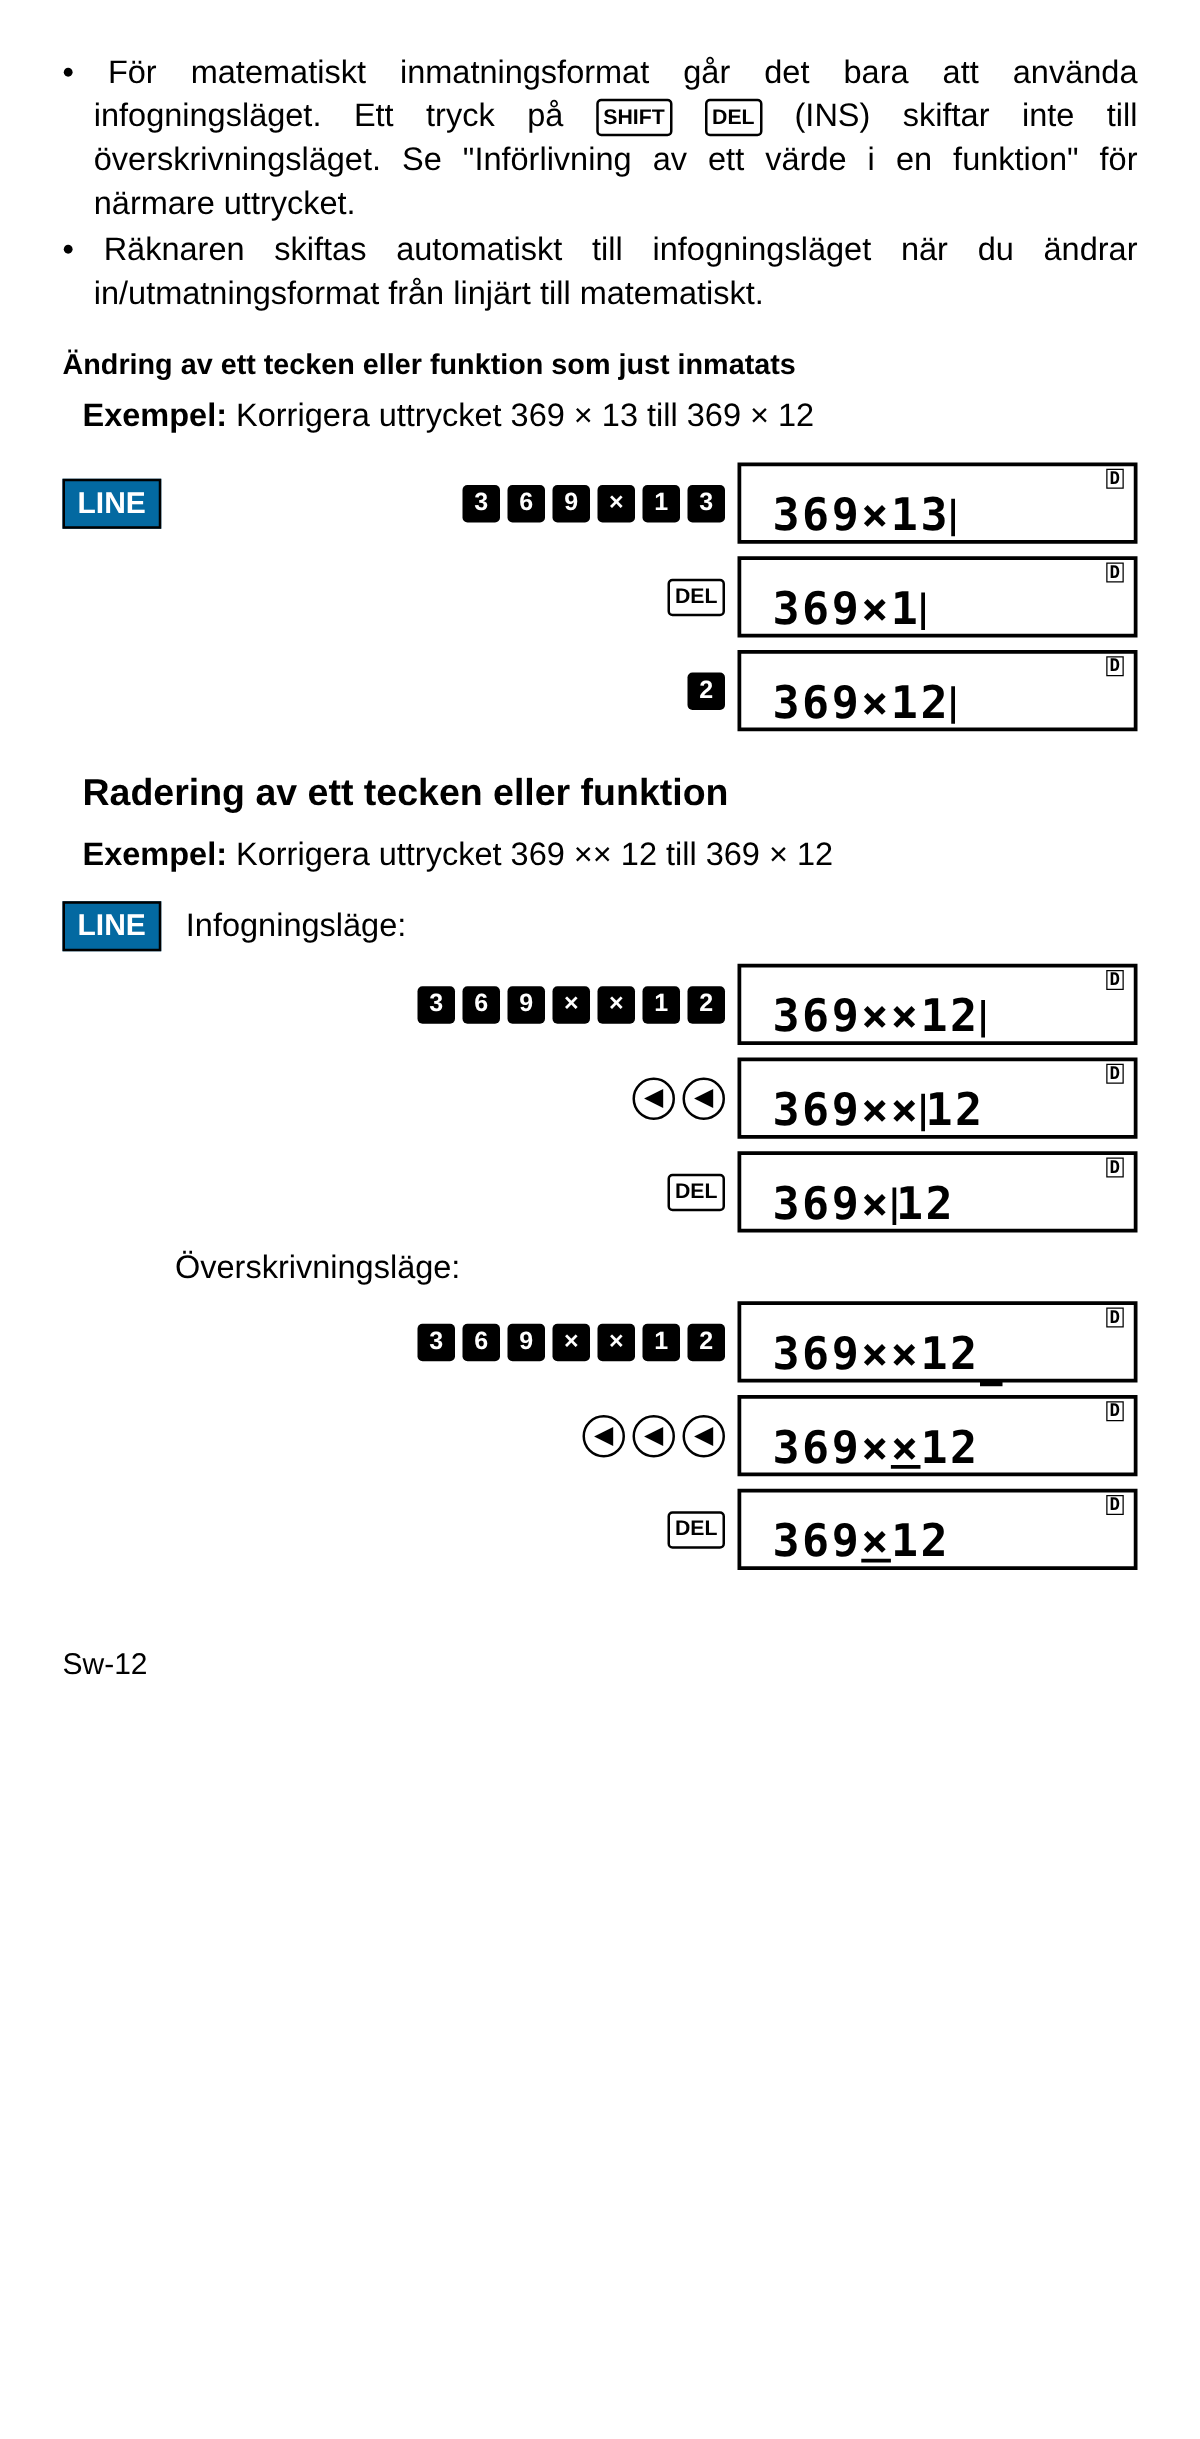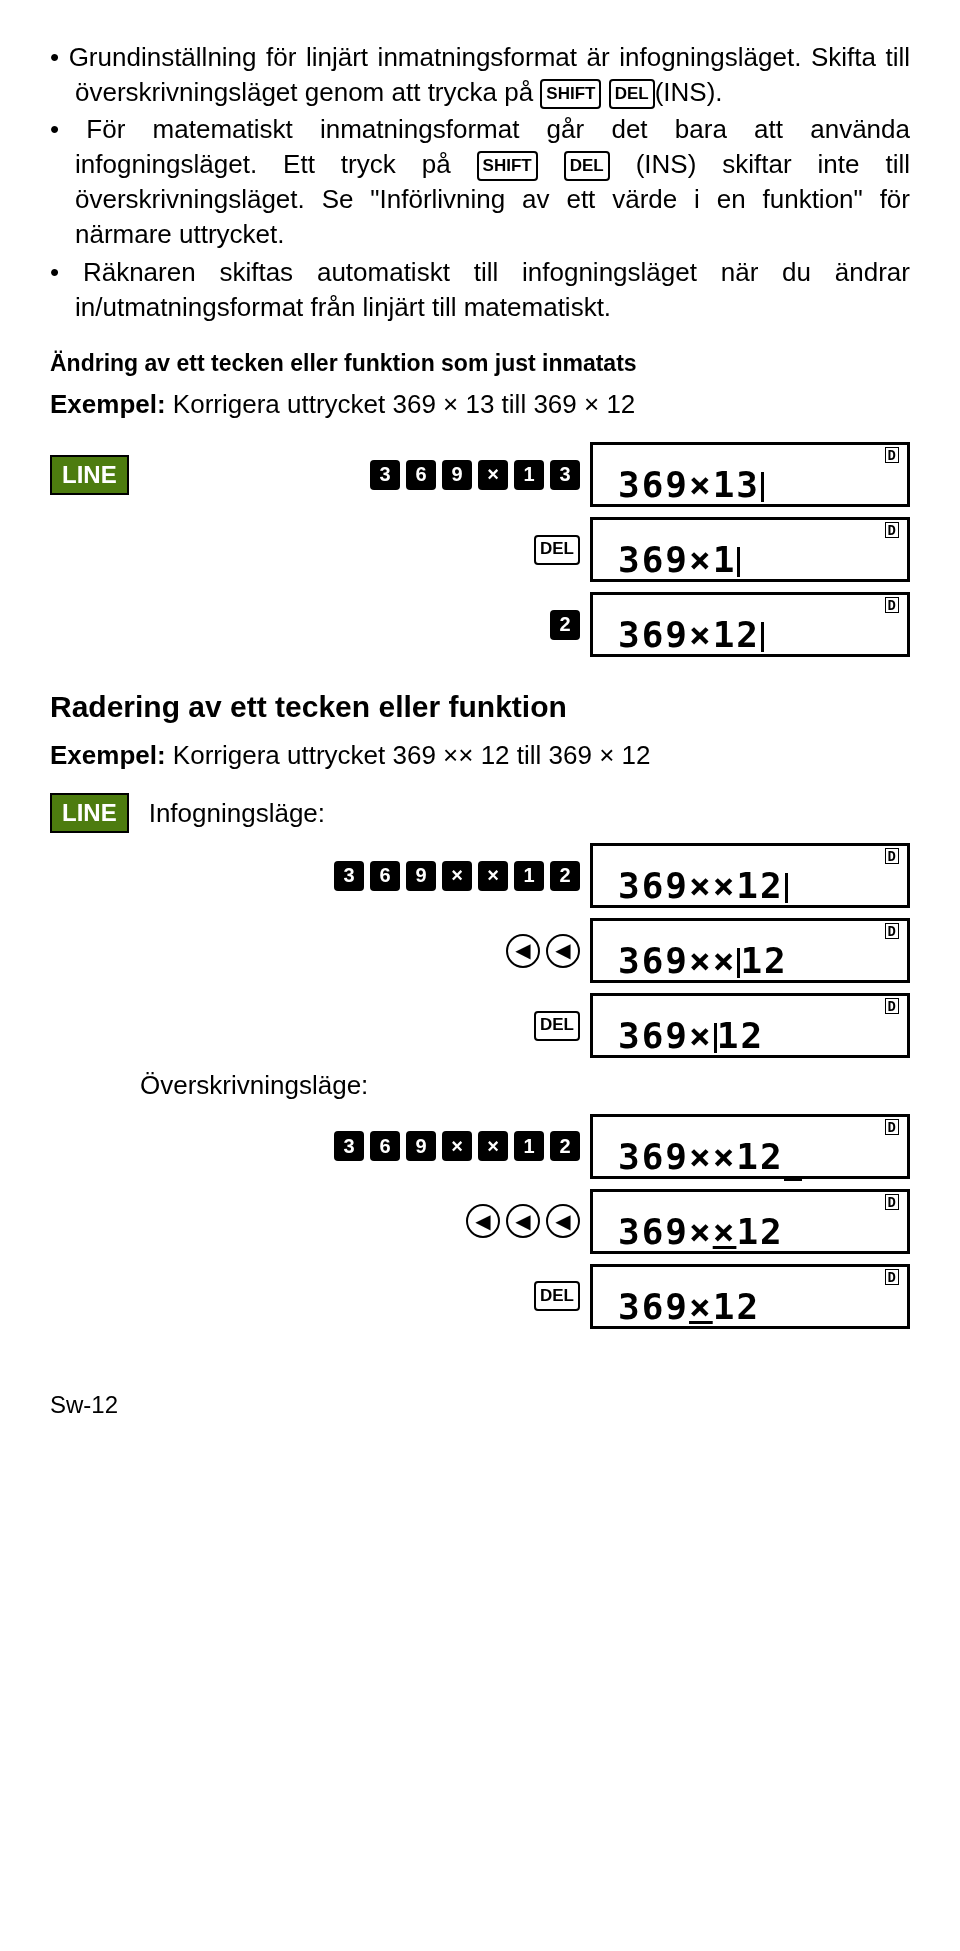--- a/index.html
+++ b/index.html
@@ -3,42 +3,41 @@
 <meta charset="utf-8">
 <style>
 body{font-family:Arial,Helvetica,sans-serif;font-size:26px;line-height:1.35;margin:0;padding:40px 50px;width:860px;color:#000}
 ul{list-style:none;padding:0;margin:0 0 20px}
 li{text-align:justify;margin:0 0 2px;padding-left:25px;text-indent:-25px}
 li::before{content:"• "}
 .key{display:inline-flex;align-items:center;justify-content:center;border:2px solid #000;border-radius:4px;font-size:17px;font-weight:bold;font-family:Arial;height:26px;min-width:30px;padding:0 4px;vertical-align:middle;text-indent:0;background:#fff}
 .blackkey{display:inline-flex;align-items:center;justify-content:center;background:#000;color:#fff;border-radius:4px;font-size:20px;font-weight:bold;height:30px;width:30px;vertical-align:middle;text-indent:0}
 .circlekey{display:inline-flex;align-items:center;justify-content:center;border:2px solid #000;border-radius:50%;height:30px;width:30px;vertical-align:middle;font-size:20px;text-indent:0;background:#fff}
 h2{font-size:23px;font-weight:bold;margin:25px 0 10px;line-height:1.2}
-h3{font-size:30px;font-weight:bold;margin:30px 0 10px}
-.ex{margin:0 0 20px}
-.linebadge{display:inline-block;border:2px solid #000;background:#4d7c0f;color:#fff;font-weight:bold;font-size:24px;padding:2px 10px;vertical-align:middle;margin-right:10px}
+h3{font-size:30px;font-weight:bold;margin:30px 16px 10px}
+.ex{margin:0 16px 20px}
+.linebadge{display:inline-block;border:2px solid #000;background:#0369a1;color:#fff;font-weight:bold;font-size:24px;padding:2px 10px;vertical-align:middle;margin-right:10px}
 .steprow{display:flex;align-items:center;justify-content:flex-end;margin:10px 0;gap:10px}
 .keyseq{display:flex;gap:6px;align-items:center}
 .screen{border:3px solid #000;width:320px;height:65px;position:relative;font-family:monospace;box-sizing:border-box}
 .screen .d{position:absolute;top:2px;right:8px;font-size:14px;font-weight:bold;border:1.5px solid #000;padding:0 2px;line-height:1}
 .screen .val{position:absolute;top:16px;left:25px;font-size:36px;letter-spacing:2px;font-weight:bold}
 .cursor-v{display:inline-block;width:3px;height:30px;background:#000;vertical-align:middle;margin-left:1px}
 .cursor-h{display:inline-block;width:18px;height:4px;background:#000;vertical-align:bottom}
 .inlcursor-v{display:inline-block;width:5px;height:22px;background:#000;vertical-align:middle}
 .inlcursor-h{display:inline-block;width:16px;height:5px;background:#000;vertical-align:baseline;margin-bottom:2px}
 .subhead{margin:8px 0 5px 90px}
 .pgnum{text-align:left;margin-top:60px;font-size:24px}
 .steprow-line{margin-left:0}
 .leftfill{flex:1}
 </style>
 </head>
 <body>
 
 <ul>
-<li><span>Grundinställning för linjärt inmatningsformat är infogningsläget. Skifta till överskrivningsläget genom att trycka på </span> <span class="key">SHIFT</span> <span class="key">DEL</span><span>(INS).</span></li>
 <li><span>För matematiskt inmatningsformat går det bara att använda infogningsläget. Ett tryck på </span> <span class="key">SHIFT</span> <span class="key">DEL</span><span> (INS) skiftar inte till överskrivningsläget. Se "Införlivning av ett värde i en funktion" för närmare uttrycket.</span></li>
 <li>Räknaren skiftas automatiskt till infogningsläget när du ändrar in/utmatningsformat från linjärt till matematiskt.</li>
 </ul>
 
 <h2>Ändring av ett tecken eller funktion som just inmatats</h2>
 <p class="ex"><b>Exempel:</b><span> Korrigera uttrycket 369 × 13 till 369 × 12</span></p>
 
 <div class="steprow steprow-line">
   <span class="linebadge">LINE</span>
   <span class="leftfill"></span>

